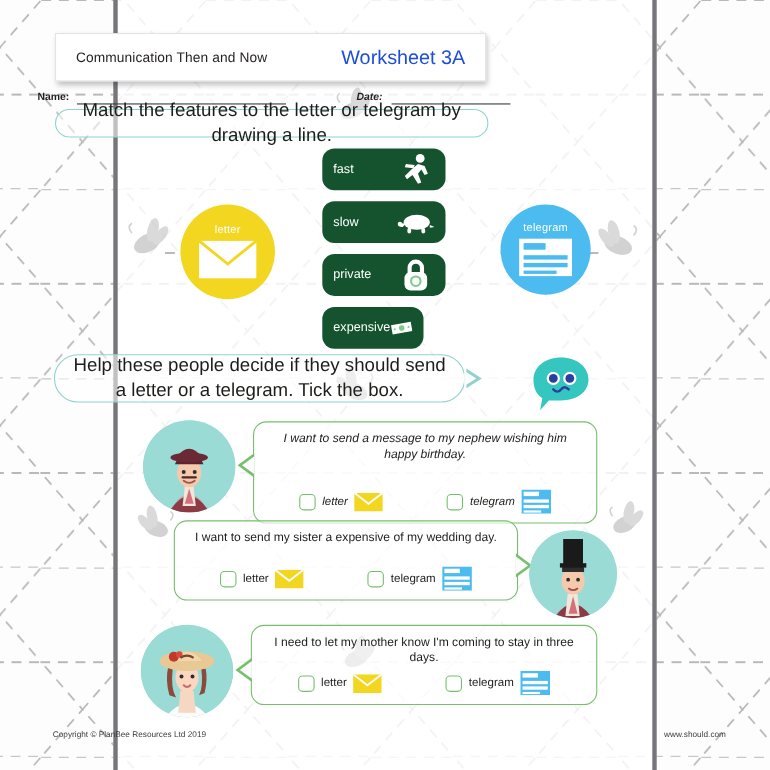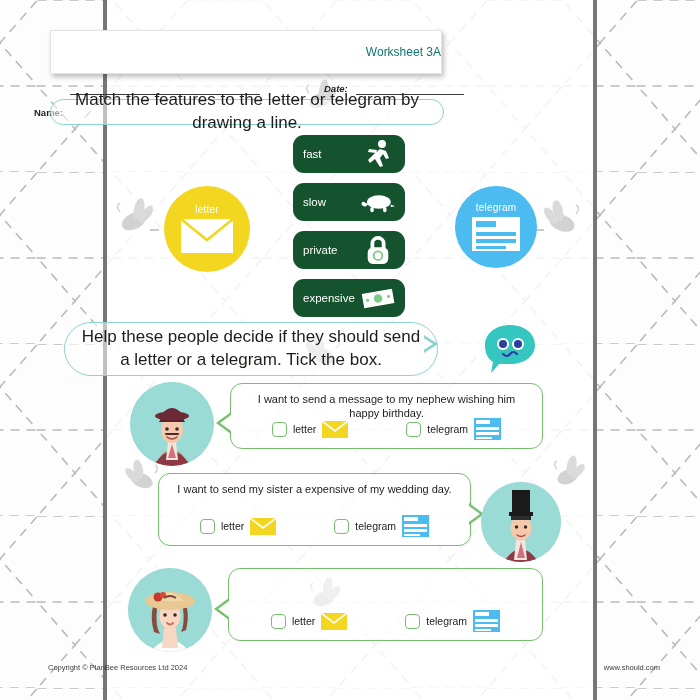--- a/index.html
+++ b/index.html
@@ -56,22 +56,22 @@
     display: flex;
     align-items: center;
     z-index: 5;
   }
   .title-left {
     position: absolute; left: 18px;
     font-size: 12.5px; color: #231f20;
     letter-spacing: .1px;
   }
   .title-right {
-    position: absolute; right: 0;
-    font-size: 12px; color: #0f766e;
+    position: absolute; right: 18px;
+    font-size: 18px; color: #1d4ed8;
   }
 
   
   .namedate {
     position: absolute;
     left: 34px; top: 82px;
     width: 430px; height: 16px;
     z-index: 5;
     font-size: 9.5px;
     font-weight: bold;
@@ -94,21 +94,21 @@
     display: flex;
     align-items: center;
     justify-content: center;
     text-align: center;
     color: #1d1d1b;
     font-size: 17px;
     line-height: 1.35;
     padding: 0 14px;
   }
   .instr-1 { left: 50px; top: 99px; width: 394px; height: 26px; }
-  .instr-2 { left: 64px; top: 322px; width: 374px; height: 54px; }
+  .instr-2 { left: 49px; top: 322px; width: 374px; height: 44px; }
   .instr-2-tail {
     position: absolute;
     z-index: 5;
     left: 424px; top: 335px;
     width: 0; height: 0;
     border-top: 9px solid transparent;
     border-bottom: 9px solid transparent;
     border-left: 14px solid #8ed3cf;
   }
   .instr-2-tail-in {
@@ -259,25 +259,26 @@
         <path d="M 112.5 86 L 187.5 86 L 225 129 L 187.5 172 L 112.5 172 L 75 129 Z" fill="none" stroke="#b9b9b9" stroke-width="1.6" stroke-dasharray="9 7"></path>
         <path d="M -37.5 86 L 37.5 86 L 75 129 L 37.5 172 L -37.5 172 L -75 129 Z" fill="none" stroke="#b9b9b9" stroke-width="1.6" stroke-dasharray="9 7"></path>
       </pattern>
     </defs>
     <rect x="-20" y="-20" width="760" height="760" fill="url(#hexpat)"></rect>
   </svg>
 
   <div class="page"></div>
 
   <div class="title-box">
+    <span class="title-left">Communication Then and Now</span>
     <span class="title-right">Worksheet 3A</span>
   </div>
 
   <div class="namedate">
-    <span class="nd-label" style="left:0;margin-top:24px;">Name:</span>
+    <span class="nd-label" style="left:0;">Name:</span>
     <span class="nd-rule" style="left:36px; width:190px;"></span>
     <span class="nd-label" style="left:290px;font-style:italic;">Date:</span>
     <span class="nd-rule" style="left:322px; width:108px;"></span>
   </div>
 
   <div class="instr instr-1">
     <span>Match the features to the letter or telegram by drawing a line.</span>
   </div>
 
   <svg class="conn" style="left:150px; top:130px; width:400px; height:190px;" viewBox="0 0 400 190">
@@ -329,21 +330,21 @@
     <svg class="f-icon" viewBox="0 0 40 26">
       <ellipse cx="21" cy="13" rx="14" ry="8" fill="#fff"></ellipse>
       <path d="M 9 15 q -5 -2 -8 1 q 2 3 5 2 z" fill="#fff"></path>
       <circle cx="3" cy="15" r="2.4" fill="#fff"></circle>
       <rect x="11" y="19" width="4" height="6" rx="2" fill="#fff"></rect>
       <rect x="26" y="19" width="4" height="6" rx="2" fill="#fff"></rect>
       <path d="M 35 16 l 5 2 l -5 1 z" fill="#fff"></path>
     </svg>
   </div>
 
-  <div class="feat" style="left:293px; top:279px; width:112px; height:38px;">
+  <div class="feat" style="left:293px; top:279px; width:92px; height:38px;">
     <span class="f-label">expensive</span>
     <svg class="f-icon" viewBox="0 0 40 26">
       <g transform="rotate(-10 20 13)">
         <rect x="2" y="5" width="36" height="17" fill="#fff"></rect>
         <circle cx="20" cy="13.5" r="5" fill="#7ec987"></circle>
         <circle cx="7.5" cy="13.5" r="1.8" fill="#7ec987"></circle>
         <circle cx="32.5" cy="13.5" r="1.8" fill="#7ec987"></circle>
       </g>
     </svg>
   </div>
@@ -376,21 +377,21 @@
       <path d="M 30 34 q 12 -16 24 0 z" fill="#6b2936"></path>
       <circle cx="37" cy="47" r="1.8" fill="#2d2d2d"></circle>
       <circle cx="47" cy="47" r="1.8" fill="#2d2d2d"></circle>
       <path d="M 37 55 q 5 4 10 0" fill="none" stroke="#9c5247" stroke-width="1.6" stroke-linecap="round"></path>
       <path d="M 36 52 l 12 0" stroke="#4a2a2a" stroke-width="2" stroke-linecap="round"></path>
     </svg>
   </div>
   <div class="tail tail-left-o" style="left:216px; top:412px;"></div>
   <div class="tail tail-left-i" style="left:220px; top:415px;"></div>
 
-  <div class="qbox" style="left:230px; top:383px; width:313px; height:66px;">
+  <div class="qbox" style="left:230px; top:383px; width:313px; height:93px;font-style:italic;">
     <div class="qtext">I want to send a message to my nephew wishing him happy birthday.</div>
     <div class="optrow">
       <div class="opt">
         <span class="cbox"></span>
         <span class="opt-label">letter</span>
         <svg class="mini-env" viewBox="0 0 26 17">
           <rect x="0" y="0" width="26" height="17" fill="#f2d620"></rect>
           <path d="M 0 0 L 13 10 L 26 0" fill="none" stroke="#ffffff" stroke-width="1.6"></path>
         </svg>
       </div>
@@ -468,20 +469,21 @@
       <path d="M 36 30 q 6 -4 12 0" fill="none" stroke="#7d4236" stroke-width="2"></path>
       <circle cx="37" cy="47" r="1.8" fill="#2d2d2d"></circle>
       <circle cx="47" cy="47" r="1.8" fill="#2d2d2d"></circle>
       <path d="M 39 55 q 3 3 6 0" fill="none" stroke="#c96a6a" stroke-width="1.8" stroke-linecap="round"></path>
     </svg>
   </div>
   <div class="tail tail-left-o" style="left:214px; top:598px;"></div>
   <div class="tail tail-left-i" style="left:218px; top:601px;"></div>
 
   <div class="qbox" style="left:228px; top:568px; width:315px; height:73px;">
+    <div class="qtext">I need to let my mother know I'm coming to stay in three days.</div>
     <div class="optrow">
       <div class="opt">
         <span class="cbox"></span>
         <span class="opt-label">letter</span>
         <svg class="mini-env" viewBox="0 0 26 17">
           <rect x="0" y="0" width="26" height="17" fill="#f2d620"></rect>
           <path d="M 0 0 L 13 10 L 26 0" fill="none" stroke="#ffffff" stroke-width="1.6"></path>
         </svg>
       </div>
       <span class="gap"></span>
@@ -492,21 +494,21 @@
           <rect x="0" y="0" width="27" height="22" fill="#4cbcf0"></rect>
           <rect x="2" y="2" width="14" height="4" fill="#ffffff"></rect>
           <rect x="2" y="9" width="23" height="3" fill="#ffffff"></rect>
           <rect x="2" y="14" width="23" height="3" fill="#ffffff"></rect>
           <rect x="2" y="19" width="16" height="2" fill="#ffffff"></rect>
         </svg>
       </div>
     </div>
   </div>
 
-  <div class="footer footer-left">Copyright © PlanBee Resources Ltd 2024</div>
+  <div class="footer footer-left">Copyright © PlanBee Resources Ltd 2019</div>
   <div class="footer footer-right">www.should.com</div>
 
   <svg class="bee" style="left:108px; top:190px; width:52px; height:52px;" viewBox="0 0 52 52">
     <ellipse cx="26" cy="31" rx="13" ry="8" transform="rotate(-28 26 31)" fill="#b8b8b8"></ellipse>
     <ellipse cx="31" cy="19" rx="5" ry="11" transform="rotate(14 31 19)" fill="#c5c5c5"></ellipse>
     <ellipse cx="38" cy="24" rx="4.5" ry="10" transform="rotate(38 38 24)" fill="#c5c5c5"></ellipse>
     <path d="M 12 22 q -5 -6 0 -9" fill="none" stroke="#b8b8b8" stroke-width="1.6"></path>
   </svg>
   <svg class="bee" style="left:536px; top:192px; width:52px; height:52px;" viewBox="0 0 52 52">
     <ellipse cx="26" cy="31" rx="13" ry="8" transform="rotate(20 26 31)" fill="#b8b8b8"></ellipse>

